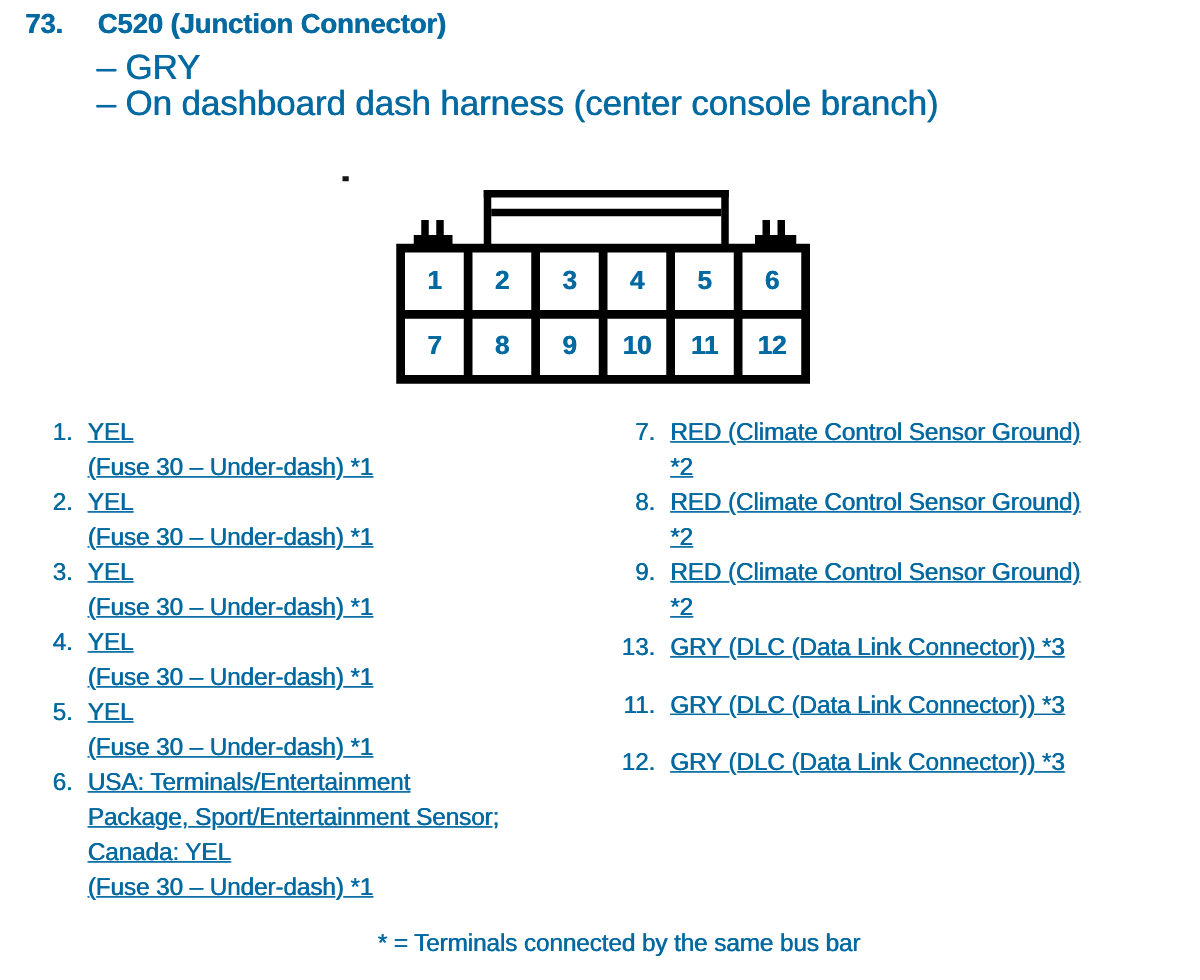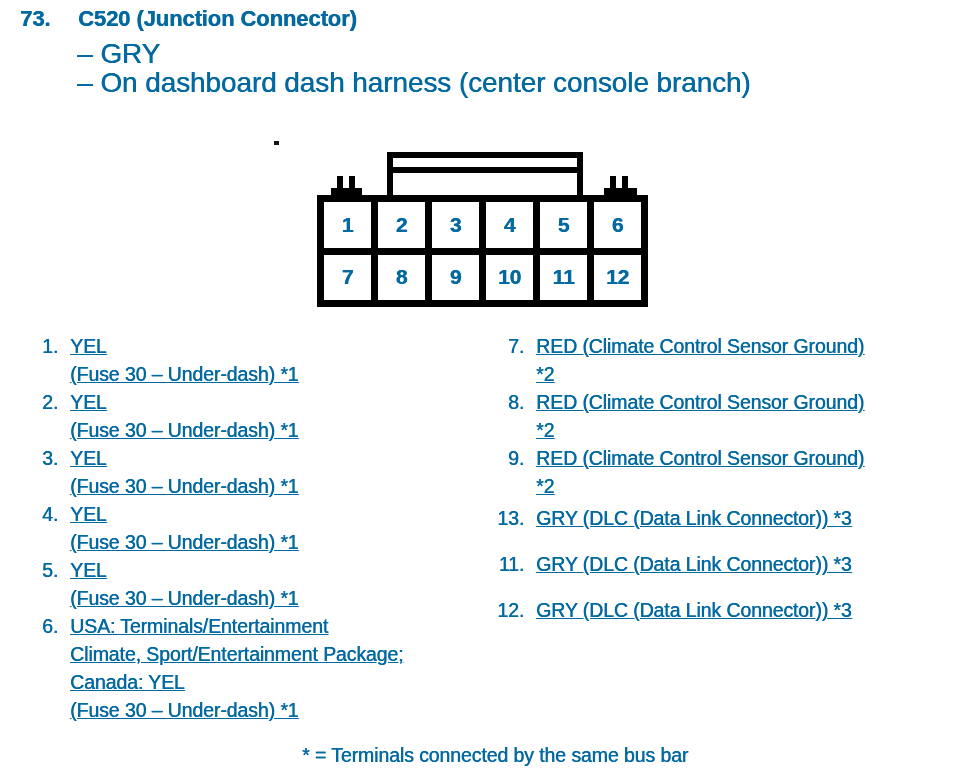--- a/index.html
+++ b/index.html
@@ -148,21 +148,21 @@
       <div class="pin-num ink">5.</div>
       <div class="pin-lines">
         <div class="ink">YEL</div>
         <div class="ink">(Fuse 30 – Under-dash) *1</div>
       </div>
     </div>
     <div class="pin-item">
       <div class="pin-num ink">6.</div>
       <div class="pin-lines">
         <div class="ink">USA: Terminals/Entertainment</div>
-        <div class="ink">Climate, Sport/Entertainment Package;</div>
+        <div class="ink">Package, Sport/Entertainment Sensor;</div>
         <div class="ink">Canada: YEL</div>
         <div class="ink">(Fuse 30 – Under-dash) *1</div>
       </div>
     </div>
   </div>
 
   <div class="pin-col pin-col-right">
     <div class="pin-item">
       <div class="pin-num ink">7.</div>
       <div class="pin-lines">

